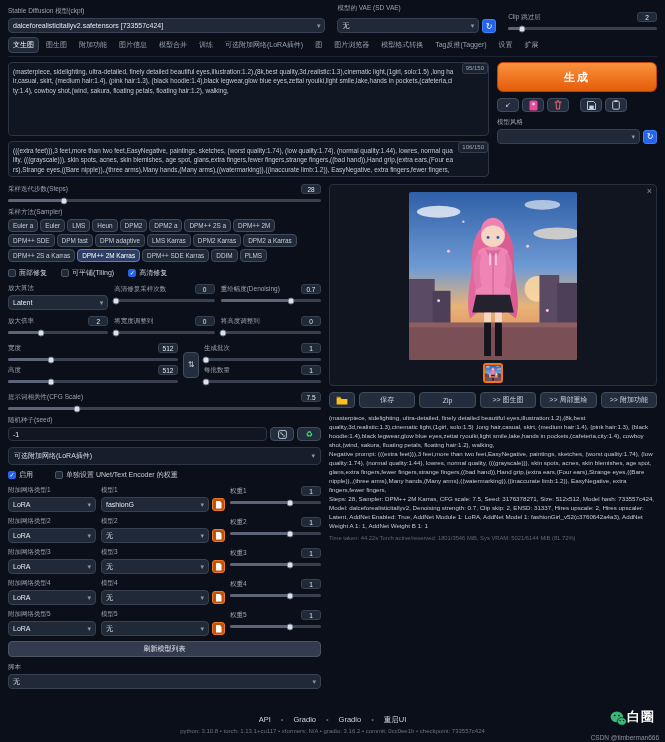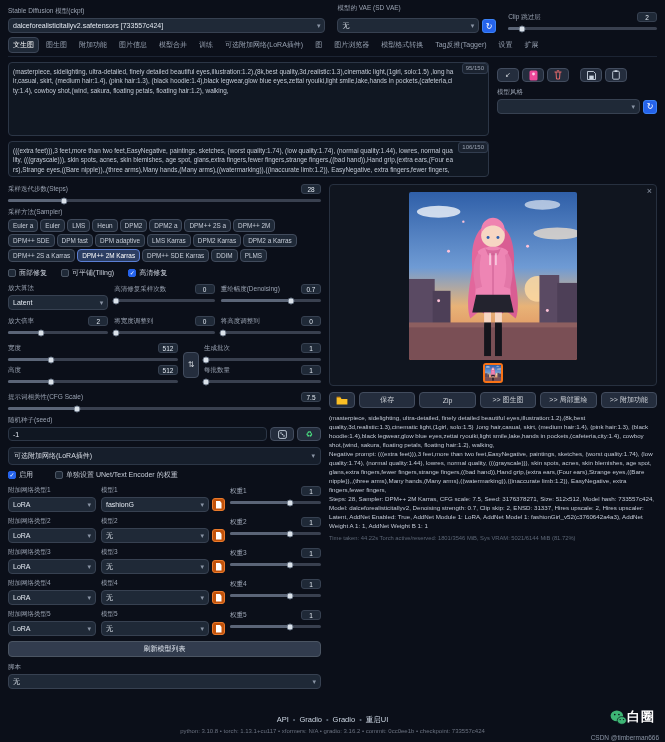--- a/index.html
+++ b/index.html
@@ -74,25 +74,25 @@
 .artframe{width:168px;height:168px;overflow:hidden;border-radius:2px}
 .thumbstrip{margin-top:3px;display:flex;justify-content:center}
 .thumbitem{width:20px;height:20px;border:2px solid #f97316;border-radius:3px;overflow:hidden;background:#000}
 .outbtns{display:flex;gap:4px;margin-top:6px}
 .outbtns .btn{height:16px;flex:1;font-size:7px;white-space:nowrap;padding:0 2px}
 .outbtns .folder{flex:0 0 26px}
 .infotext{margin-top:6px;font-size:6.2px;line-height:1.45;color:#c3cad6;white-space:pre-wrap;word-break:break-word}
 .perftext{margin-top:4px;font-size:5.8px;color:#5b6574;word-break:break-all}
 
 .footer{position:absolute;left:0;right:0;bottom:8px;text-align:center}
-.flinks{display:flex;justify-content:center;gap:4px;font-size:7.5px;color:#cbd5e1}
+.flinks{display:flex;justify-content:center;gap:10px;font-size:7.5px;color:#cbd5e1}
 .flinks .dot{color:#5b6574}
 .fversion{font-size:6px;color:#6b7280;margin-top:3px}
 .csdn{position:absolute;right:6px;bottom:1px;font-size:6.5px;color:#8b95a5}
-.logo{position:absolute;right:10px;bottom:16px;display:flex;align-items:center;gap:0}
+.logo{position:absolute;right:10px;bottom:16px;display:flex;align-items:flex-end;gap:0}
 .logo span{font-size:13px;font-weight:bold;color:#fff;letter-spacing:1px}
 </style>
 </head>
 <body>
 
 <div class="app">
 
   <div class="topbar">
     <div class="tb-ckpt">
       <span class="lbl">Stable Diffusion 模型(ckpt)</span>
@@ -144,20 +144,21 @@
       <div class="pwrap">
         <div class="counter">95/150</div>
         <div class="tbox main-prompt">(masterpiece, sidelighting, ultra-detailed, finely detailed beautiful eyes,illustration:1.2),(8k,best quality,3d,realistic:1.3),cinematic light,(1girl, solo:1.5) ,long hair,casual, skirt, (medium hair:1.4), (pink hair:1.3), (black hoodie:1.4),black legwear,glow blue eyes,zettai ryouiki,light smile,lake,hands in pockets,(cafeteria,city:1.4), cowboy shot,(wind, sakura, floating petals, floating hair:1.2), walking,</div>
       </div>
       <div class="pwrap">
         <div class="counter">106/150</div>
         <div class="tbox neg-prompt">(((extra feet))),3 feet,more than two feet,EasyNegative, paintings, sketches, (worst quality:1.74), (low quality:1.74), (normal quality:1.44), lowres, normal quality, (((grayscale))), skin spots, acnes, skin blemishes, age spot, glans,extra fingers,fewer fingers,strange fingers,((bad hand)),Hand grip,(extra ears,(Four ears),Strange eyes,((Bare nipple)),,(three arms),Many hands,(Many arms),((watermarking)),((inaccurate limb:1.2)), EasyNegative, extra fingers,fewer fingers,</div>
       </div>
     </div>
     <div class="genpanel">
+      <div class="generate">生成</div>
       <div class="minibtns">
         <div class="btn mini">
             <span>↙</span>
           </div>
         <div class="btn mini">
           <svg width="9" height="11" viewBox="0 0 9 11">
               <rect x="0.5" y="0.5" width="8" height="10" rx="1.5" fill="#ec4899"></rect>
               <circle cx="4.5" cy="4" r="1.4" fill="#fbcfe8"></circle>
             </svg>
         </div>

